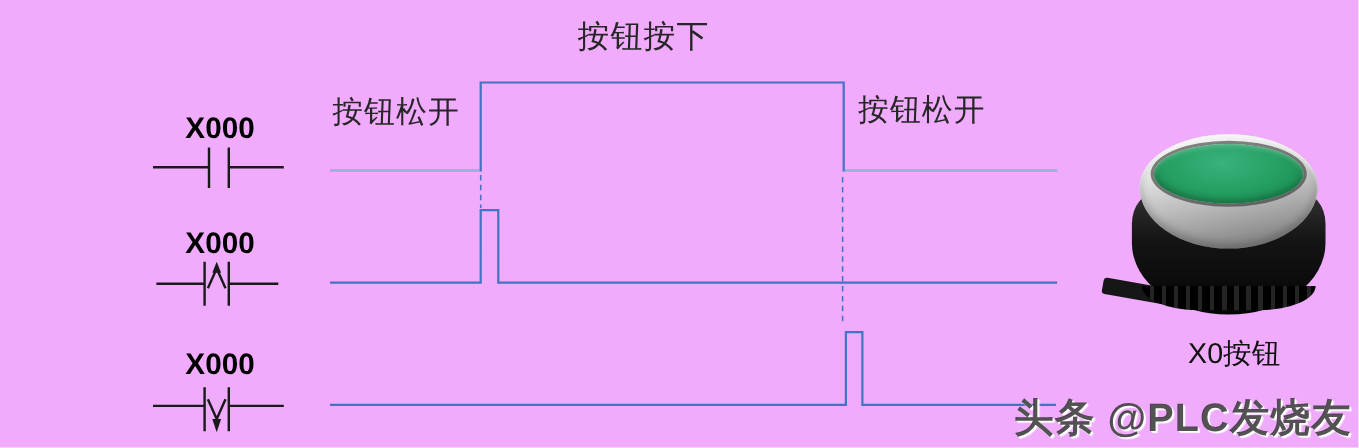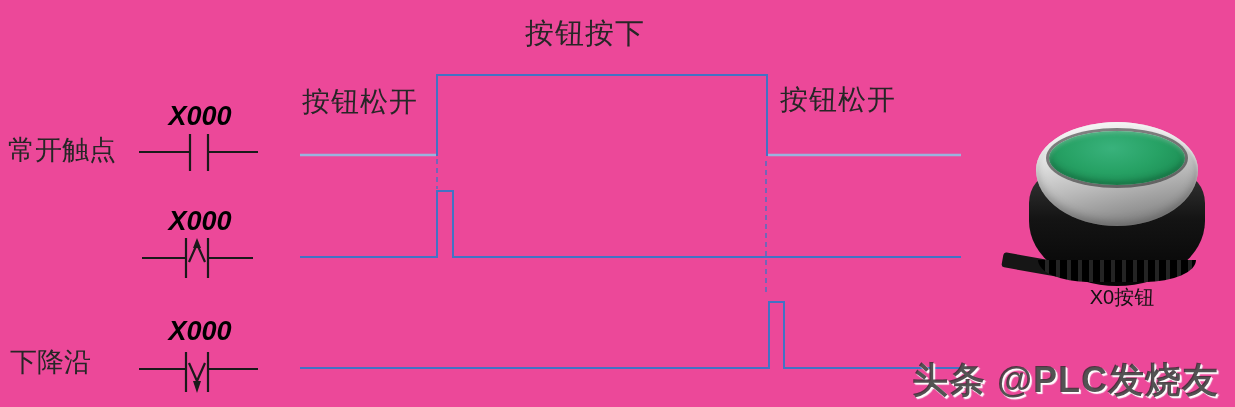--- a/index.html
+++ b/index.html
@@ -1,32 +1,32 @@
 <!DOCTYPE html>
 <html><head>
 <meta charset="utf-8">
 <style>
   html,body{margin:0;padding:0;background:#ffffff;}
   .stage{
-    position:relative;width:1235px;height:407px;background:#ec4899;overflow:hidden;
+    position:relative;width:1235px;height:407px;background:#f0abfc;overflow:hidden;
     font-family:"Liberation Sans", sans-serif;color:#262626;
   }
   .stage *{box-sizing:border-box;}
   .wave-layer{position:absolute;left:0;top:0;width:1235px;height:407px;}
   .cjk{position:absolute;white-space:nowrap;color:#262626;font-weight:400;text-align:right;}
   .title{left:420px;top:14px;width:330px;text-align:center;font-size:29px;letter-spacing:1px;}
   .released-left{left:302px;top:83px;font-size:28px;letter-spacing:1px;}
   .released-right{left:780px;top:81px;font-size:28px;letter-spacing:1px;}
   .row-label{font-size:27px;}
   .row-label.r1{left:8px;top:132px;}
   .row-label.r2{left:12px;top:238px;}
   .row-label.r3{left:10px;top:344px;}
   .signal{
     position:absolute;left:141px;width:118px;text-align:center;
-    font-size:27px;font-weight:700;color:#000;letter-spacing:0px;font-style:italic;
+    font-size:27px;font-weight:700;color:#000;letter-spacing:0px;
   }
   .signal.s1{top:101px;}
   .signal.s2{top:206px;}
   .signal.s3{top:316px;}
   .contact-svg{position:absolute;}
   .contact-svg.c1{left:139px;top:129px;}
   .contact-svg.c2{left:142px;top:236px;}
   .contact-svg.c3{left:139px;top:347px;}
 
   
@@ -50,24 +50,24 @@
     background:linear-gradient(168deg,#fbfbfb 0%,#e6e6e6 28%,#bdbdbd 55%,#8f8f8f 82%,#7d7d7d 100%);
     border-radius:50% / 46% 46% 54% 54%;
     box-shadow:inset 0 -4px 8px rgba(0,0,0,.25), inset 0 2px 3px rgba(255,255,255,.9);
   }
   .pb-cap{
     position:absolute;left:25px;top:19px;width:136px;height:54px;
     background:radial-gradient(ellipse at 46% 32%, #39b27c 0%, #27a265 45%, #1d8f55 78%, #177f4a 100%);
     border-radius:50%;
     box-shadow:0 0 0 3px rgba(35,35,35,.55), inset 0 2px 4px rgba(255,255,255,.25), inset 0 -3px 6px rgba(0,40,20,.35);
   }
-  .photo-label{position:absolute;left:1032px;top:284px;width:180px;text-align:center;font-size:20px;color:#111;}
+  .photo-label{position:absolute;left:1032px;top:304px;width:180px;text-align:center;font-size:26px;color:#111;}
 
   .watermark{
-    position:absolute;right:16px;bottom:2px;font-size:36px;font-weight:700;white-space:nowrap;
+    position:absolute;right:6px;bottom:2px;font-size:36px;font-weight:700;white-space:nowrap;
     color:rgba(45,45,45,.82);
     text-shadow:2px 2px 1px rgba(255,255,255,.95), 1px 1px 0 rgba(255,255,255,.8);
     letter-spacing:1px;
     margin-top:42px;
   }
 </style>
 </head>
 <body>
 
 <div class="stage">
@@ -79,22 +79,20 @@
       <polyline points="300,155 436,155" fill="none" stroke="#9AB3DE" stroke-width="2.6"></polyline>
       <polyline points="768,155 961,155" fill="none" stroke="#9AB3DE" stroke-width="2.6"></polyline>
       <line x1="437" y1="159" x2="437" y2="189" stroke="#4472C4" stroke-width="1.4" stroke-dasharray="5 4"></line>
       <line x1="766" y1="161" x2="766" y2="293" stroke="#4472C4" stroke-width="1.4" stroke-dasharray="5 4"></line>
     </svg>
 
   <div class="cjk title">按钮按下</div>
   <div class="cjk released-left">按钮松开</div>
   <div class="cjk released-right">按钮松开</div>
 
-  <div class="cjk row-label r1">常开触点</div>
-  <div class="cjk row-label r3">下降沿</div>
 
   <div class="signal s1">X000</div>
   <div class="signal s2">X000</div>
   <div class="signal s3">X000</div>
 
   <svg class="contact-svg c1" width="120" height="46" viewBox="0 0 120 46" xmlns="http://www.w3.org/2000/svg">
     <g stroke="#1a1a1a" stroke-width="2.2" fill="none">
       <path d="M0 23 H51 M69 23 H119"></path>
       <path d="M51 5 V42 M69 5 V42"></path>
     </g>

